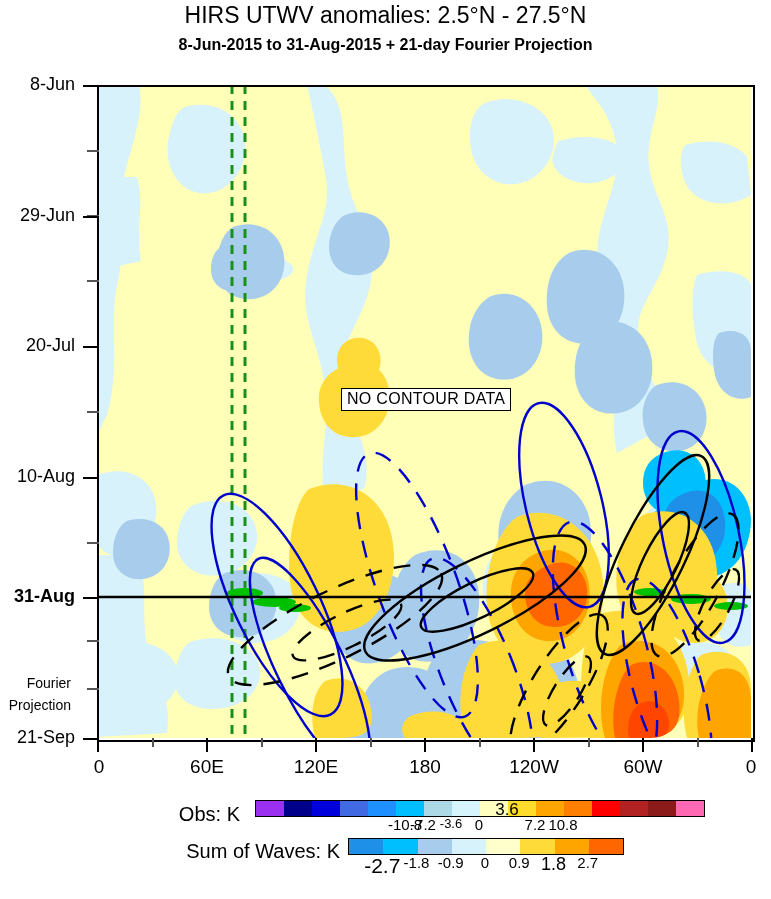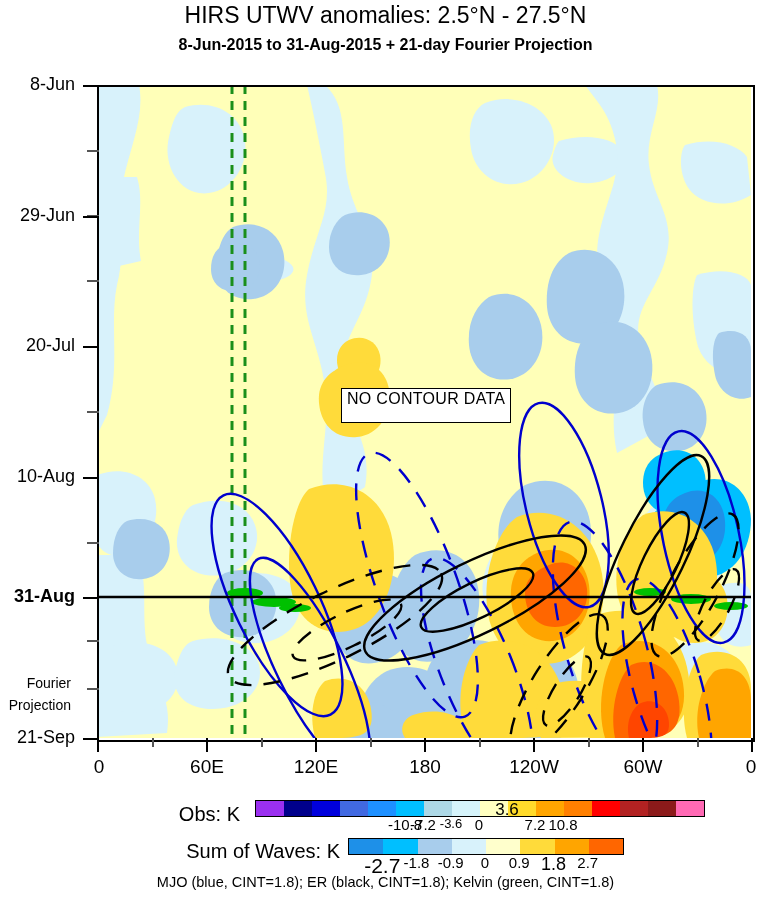--- a/index.html
+++ b/index.html
@@ -24,21 +24,21 @@
   .xtick.minor{border-left:2px solid #555;height:9px;}
   .xlabel{position:absolute;top:756px;font-size:19px;text-align:center;transform:translateX(-50%);}
 
   
   .cblabel{position:absolute;font-size:20px;text-align:right;white-space:nowrap;}
   .cbar{position:absolute;display:flex;border:1px solid #000;box-sizing:content-box;}
   .cbar i{display:block;height:100%;}
   .cbtick{position:absolute;font-size:15px;text-align:center;transform:translateX(-50%);white-space:nowrap;}
   .footer{position:absolute;left:0;width:771px;text-align:center;font-size:14.5px;}
 
-  .nocontour{position:absolute;background:#fff;border:1.5px solid #000;font-size:16px;padding:1px 5px 14px 5px;white-space:nowrap;letter-spacing:.3px;}
+  .nocontour{position:absolute;background:#fff;border:1.5px solid #000;font-size:16px;padding:1px 5px 2px 5px;white-space:nowrap;letter-spacing:.3px;}
 
   svg.ov{position:absolute;left:0;top:0;width:654px;height:653px;}
 </style>
 </head>
 <body>
 
 <div id="root">
 
   <div class="title">HIRS UTWV anomalies: 2.5°N - 27.5°N</div>
   <div class="subtitle">8-Jun-2015 to 31-Aug-2015 + 21-day Fourier Projection</div>
@@ -300,15 +300,14 @@
   <div id="cbar-waves-ticks">
       <div class="cbtick" style="font-size: 21px; left: 382.25px; top: 854px;">-2.7</div>
       <div class="cbtick" style="font-size: 15px; left: 416.5px; top: 854px;">-1.8</div>
       <div class="cbtick" style="font-size: 15px; left: 450.75px; top: 854px;">-0.9</div>
       <div class="cbtick" style="font-size: 15px; left: 485px; top: 854px;">0</div>
       <div class="cbtick" style="font-size: 15px; left: 519.25px; top: 854px;">0.9</div>
       <div class="cbtick" style="font-size: 18px; left: 553.5px; top: 854px;">1.8</div>
       <div class="cbtick" style="font-size: 15px; left: 587.75px; top: 854px;">2.7</div>
     </div>
 
-  <div class="footer" style="top:874px;">MJO (blue, CINT=1.8); ER (black, CINT=1.8); Kelvin (green, CINT=1.8)</div>
 
 </div>
 
 </body></html>

